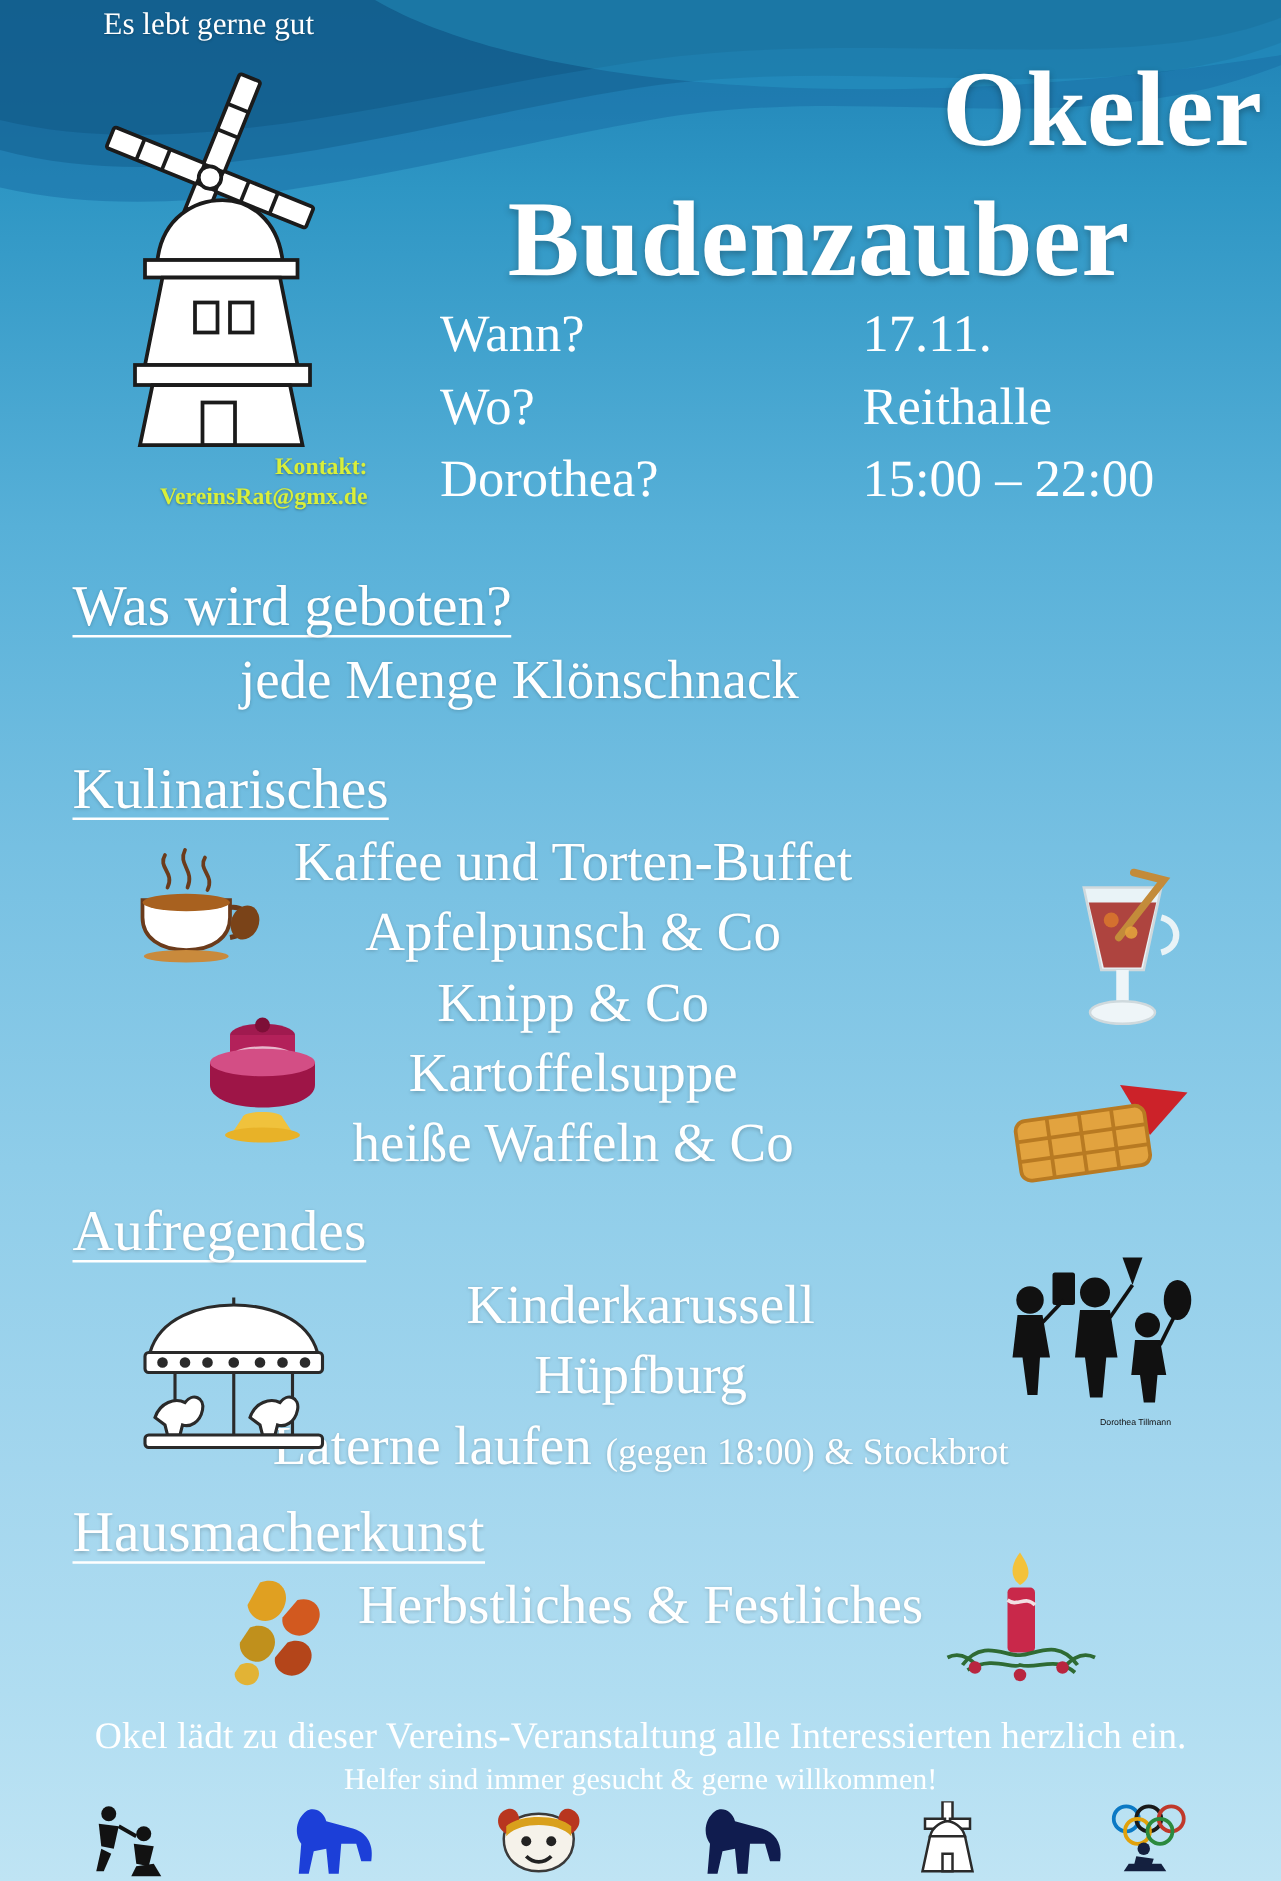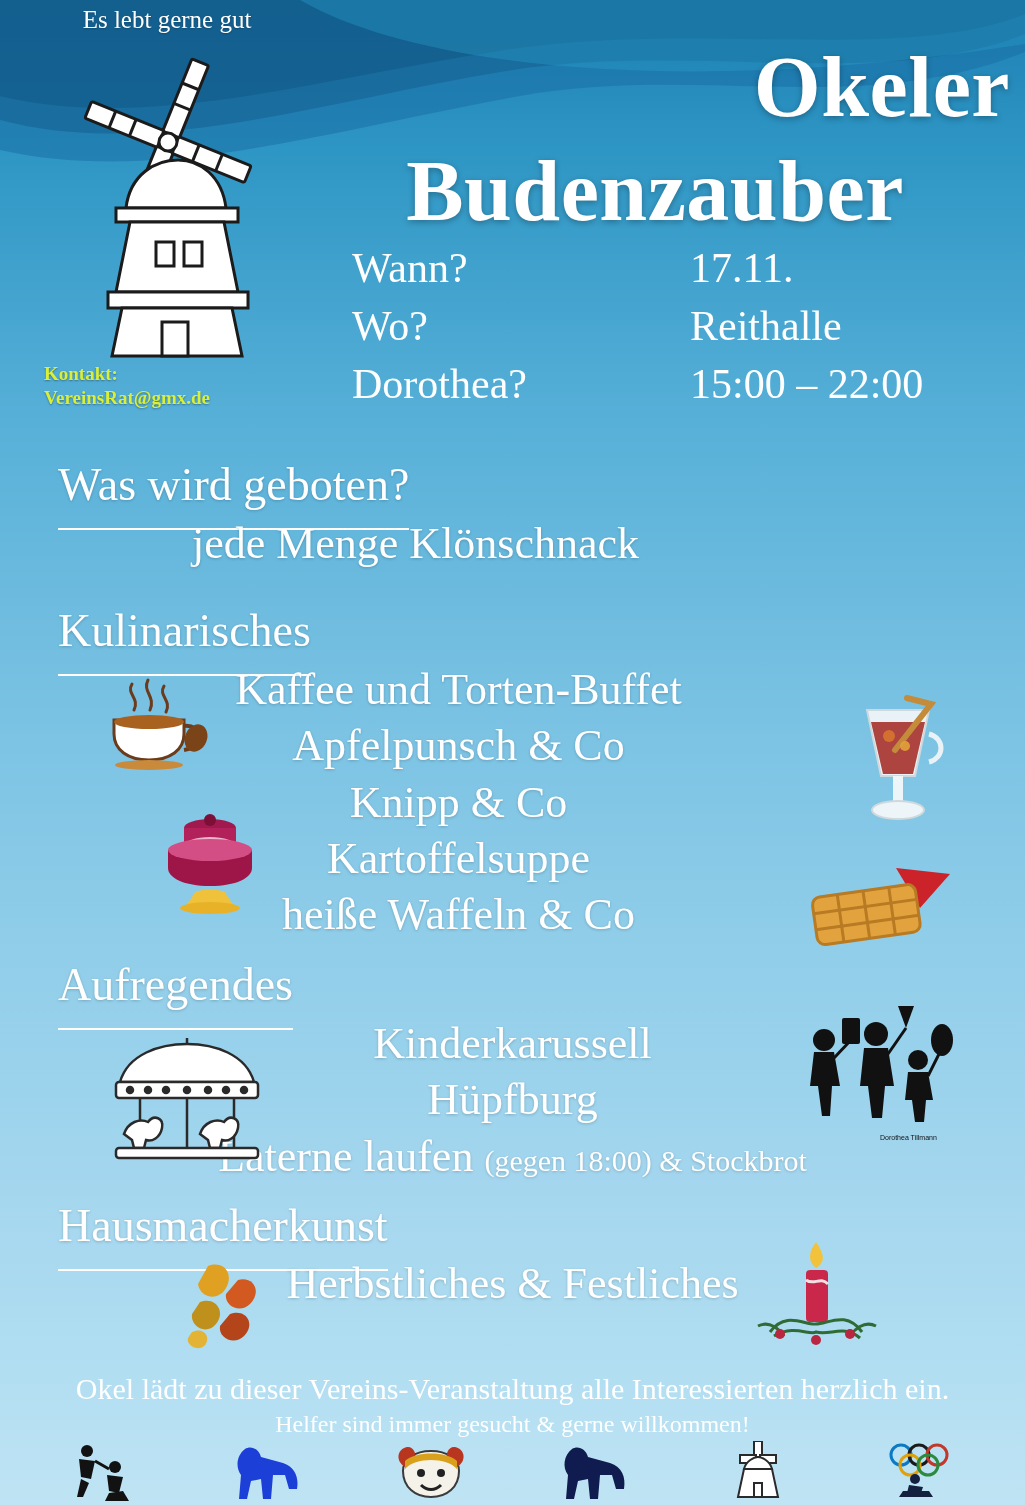--- a/index.html
+++ b/index.html
@@ -21,21 +21,21 @@
 
   
   .slogan {
     position: absolute; top: 6px; left: 52px; width: 230px;
     text-align: center; font-size: 25px; line-height: 1.15;
     color: #ffffff; text-shadow: 0 1px 2px rgba(0,0,0,.25);
   }
   .windmill { position: absolute; top: 56px; left: 60px; width: 220px; height: 310px; }
   .contact {
     position: absolute; top: 362px; left: 44px; width: 250px;
-    text-align: left; font-size: 19px; line-height: 1.25;
+    text-align: right; font-size: 19px; line-height: 1.25;
     color: #d9ef3a; font-weight: bold;
     text-shadow: 0 1px 2px rgba(0,0,0,.35);
   }
   .contact .c-label { display: block; }
 
   .title1 {
     position: absolute; top: 12px; left: 300px; width: 710px;
     text-align: right; font-size: 86px; font-weight: bold;
     letter-spacing: .5px; line-height: 1;
     text-shadow: 0 2px 6px rgba(0,0,0,.30);
@@ -49,21 +49,21 @@
   }
 
   .facts { position: absolute; top: 240px; left: 352px; width: 640px; }
   .fact-row { display: flex; font-size: 42px; line-height: 1.38; gap: 18px; }
   .fact-q { width: 320px; }
   .fact-a { flex: 1; }
 
   
   .sec-head {
     position: absolute; font-size: 46px; line-height: 1;
-    border-bottom: 2px solid #ffffff; padding-bottom: 20px;
+    border-bottom: 2px solid #ffffff; padding-bottom: 0;
     text-shadow: 0 1px 3px rgba(0,0,0,.20);
   }
   .h-offer { top: 462px; left: 58px; }
   .h-culin { top: 608px; left: 58px; }
   .h-excit { top: 962px; left: 58px; }
   .h-craft { top: 1203px; left: 58px; }
 
   .offer-line {
     position: absolute; top: 518px; left: 0; width: 831px;
     text-align: center; font-size: 44px;

